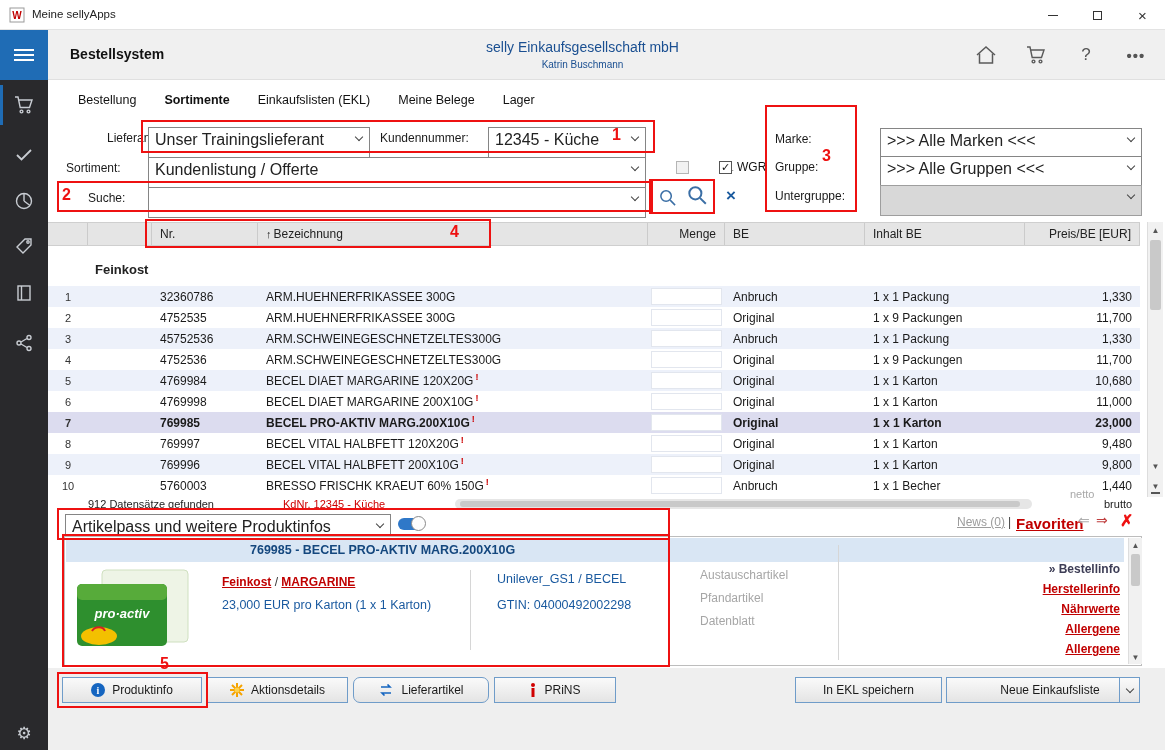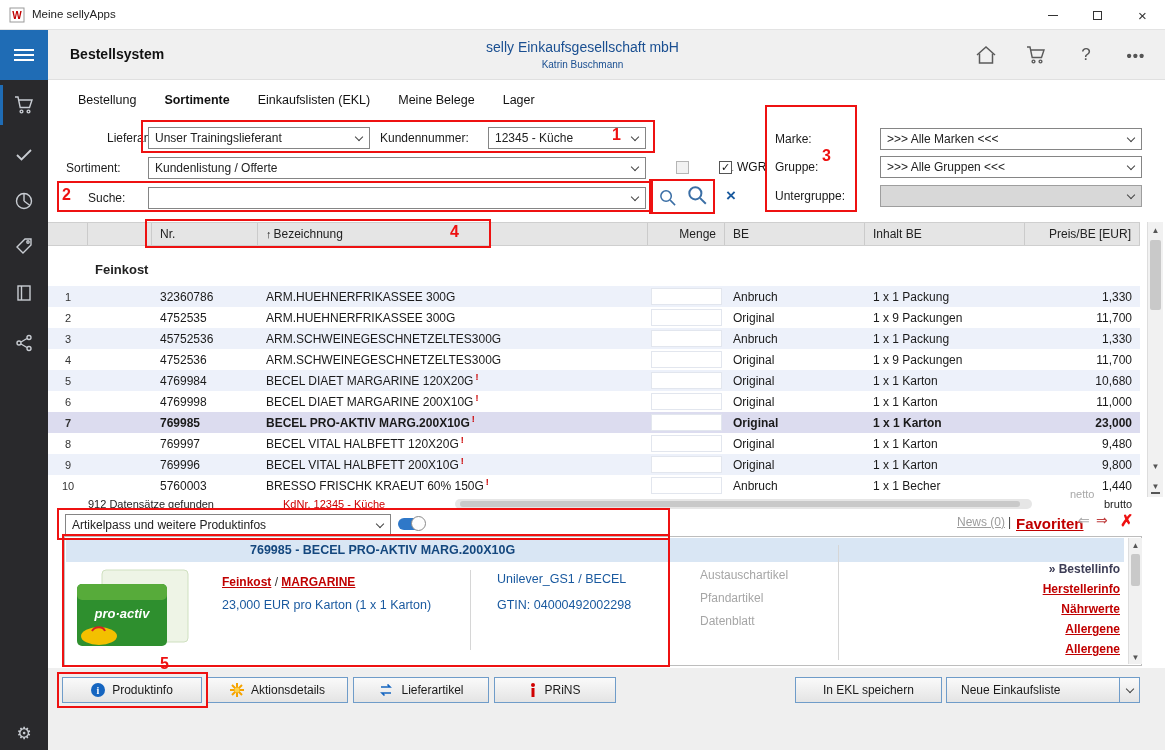--- a/index.html
+++ b/index.html
@@ -33,21 +33,21 @@
   .side-item.active::before{content:"";position:absolute;left:0;top:2px;width:3px;height:40px;background:#1f6cb5;}
   .side-gear{position:absolute;left:0;bottom:6px;width:48px;text-align:center;font-size:17px;color:#c8ccd2;cursor:pointer;}
 
   
   .tabbar{position:absolute;left:78px;top:85px;height:30px;display:flex;gap:28px;align-items:center;}
   .tab{font-size:12.5px;color:#111;cursor:pointer;white-space:nowrap;}
   .tab.active{font-weight:bold;}
 
   
   .flabel{position:absolute;font-size:12px;color:#1a1a1a;}
-  .select{position:absolute;height:22px;background:#fff;border:1px solid #858585;font-size:12px;color:#222;padding:3px 22px 0 6px;overflow:hidden;white-space:nowrap;cursor:pointer;}
+  .select{position:absolute;height:31px;background:#fff;border:1px solid #858585;font-size:16px;color:#222;padding:3px 22px 0 6px;overflow:hidden;white-space:nowrap;cursor:pointer;}
   .select .chev{position:absolute;right:7px;top:6px;width:6px;height:6px;border-right:1.5px solid #444;border-bottom:1.5px solid #444;transform:rotate(45deg);}
   .select.disabled{background:#d8d8d8;border-color:#9e9e9e;}
   .cb-group{position:absolute;display:flex;align-items:center;gap:5px;cursor:pointer;}
   .cb{width:13px;height:13px;border:1px solid #555;background:#fff;font-size:11px;line-height:11px;text-align:center;color:#111;}
   .cb.disabled{border-color:#b5b5b5;background:#f2f2f2;}
   .cb-label{font-size:12px;color:#111;}
   .cb-label.gray{color:#9a9a9a;}
   .search-btn{position:absolute;width:28px;height:28px;display:flex;align-items:center;justify-content:center;cursor:pointer;}
   .clear-btn{position:absolute;font-size:17px;font-weight:bold;color:#1a5a9e;cursor:pointer;}
 
@@ -548,39 +548,39 @@
           <g stroke="#f5a300" stroke-width="2">
             <line x1="7" y1="0" x2="7" y2="14"></line>
             <line x1="0" y1="7" x2="14" y2="7"></line>
             <line x1="2" y1="2" x2="12" y2="12"></line>
             <line x1="12" y1="2" x2="2" y2="12"></line>
           </g>
           <circle cx="7" cy="7" r="2.5" fill="#ffd24d"></circle>
         </svg>
         <span>Aktionsdetails</span>
       </div>
-      <div class="btn" style="width: 136px;">
+      <div class="btn" style="width: 136px; border-radius: 7px;">
         <svg width="16" height="12" viewBox="0 0 16 12" fill="none" stroke="#1565c0" stroke-width="1.6">
           <path d="M3 3h9l-2.5-2.5"></path>
           <path d="M13 9H4l2.5 2.5"></path>
         </svg>
         <span>Lieferartikel</span>
       </div>
       <div class="btn" style="width: 122px;">
         <svg width="8" height="14" viewBox="0 0 8 14">
           <circle cx="4" cy="2" r="2" fill="#d00000"></circle>
           <rect x="2.5" y="5" width="3" height="9" fill="#d00000"></rect>
         </svg>
         <span>PRiNS</span>
       </div>
     </div>
   <div class="btn abs" style="left:795px;top:677px;width:147px;">
     <span>In EKL speichern</span>
   </div>
-  <div class="btn abs" style="left:946px;top:677px;width:194px;justify-content:flex-start;padding-left:14px;">
+  <div class="btn abs" style="left:946px;top:677px;width:194px;justify-content:center;padding-left:14px;">
     <span>Neue Einkaufsliste</span>
     <span class="split-chev">
         <span class="chev2"></span>
       </span>
   </div>
 
   <div class="rbox" style="left:141px;top:120px;width:514px;height:33px;"></div>
   <span class="rnum" style="left:612px;top:126px;">1</span>
   <div class="rbox" style="left:57px;top:181px;width:596px;height:31px;"></div>
   <span class="rnum" style="left:62px;top:186px;">2</span>

